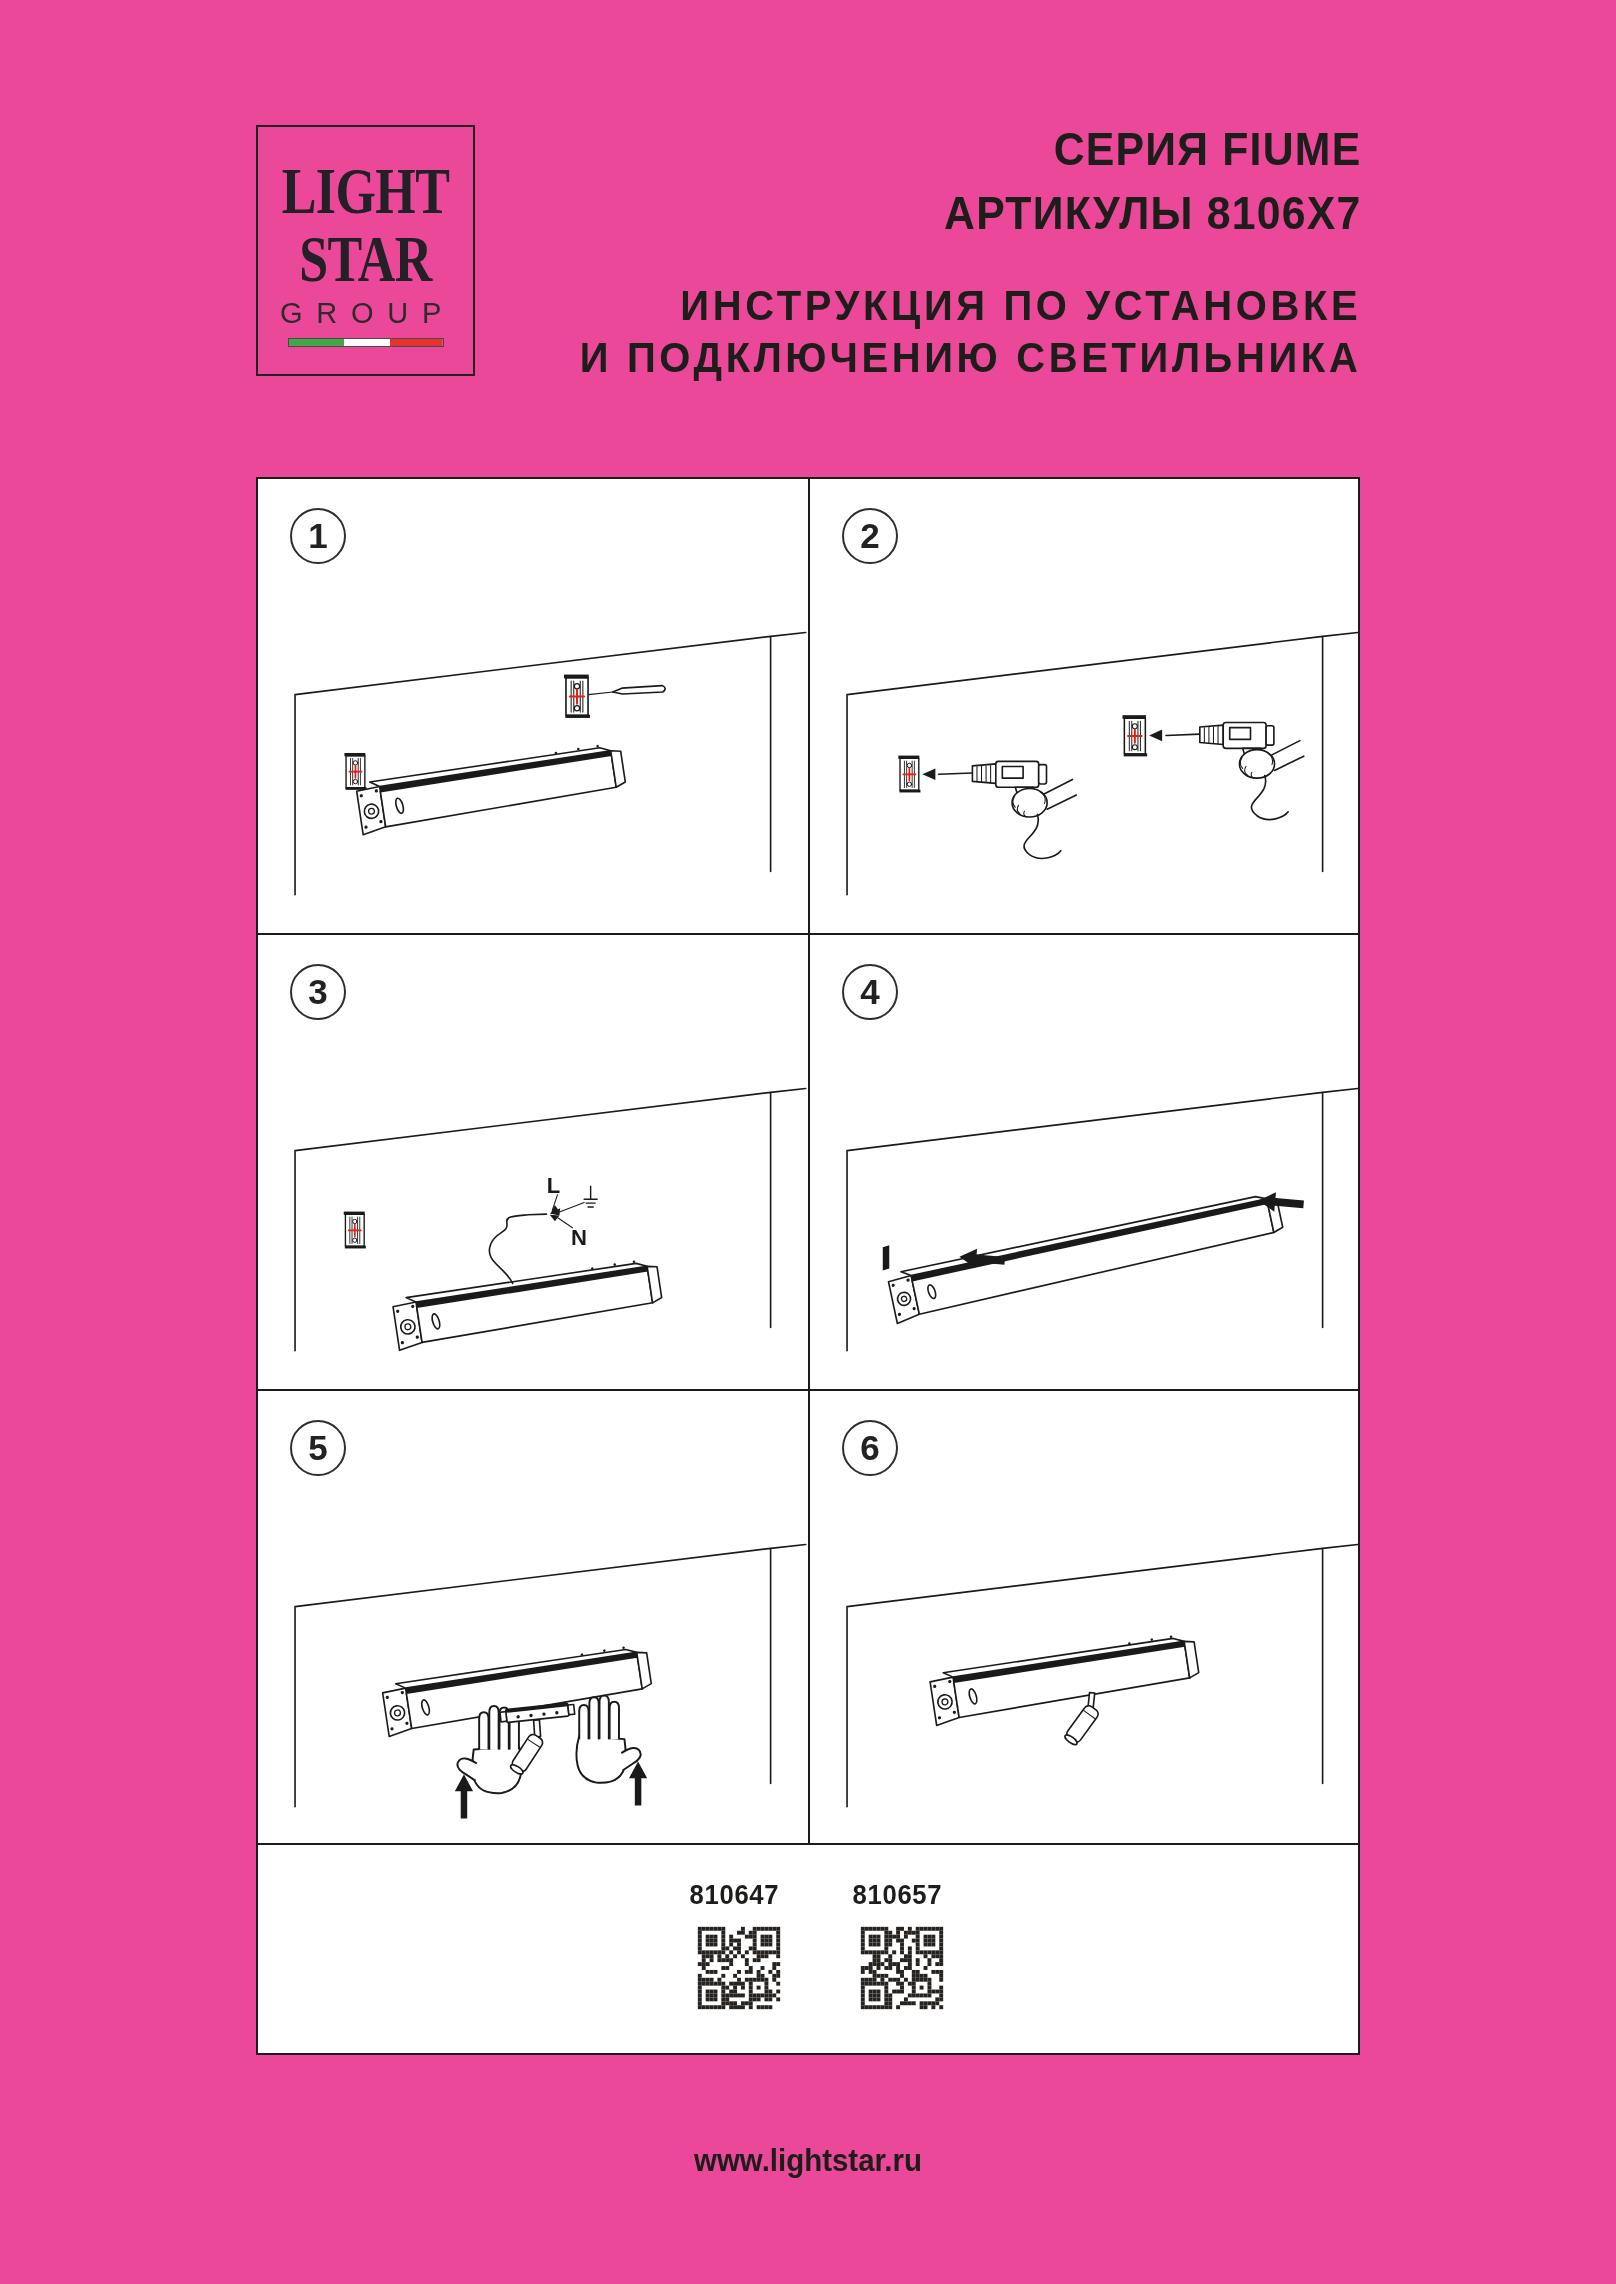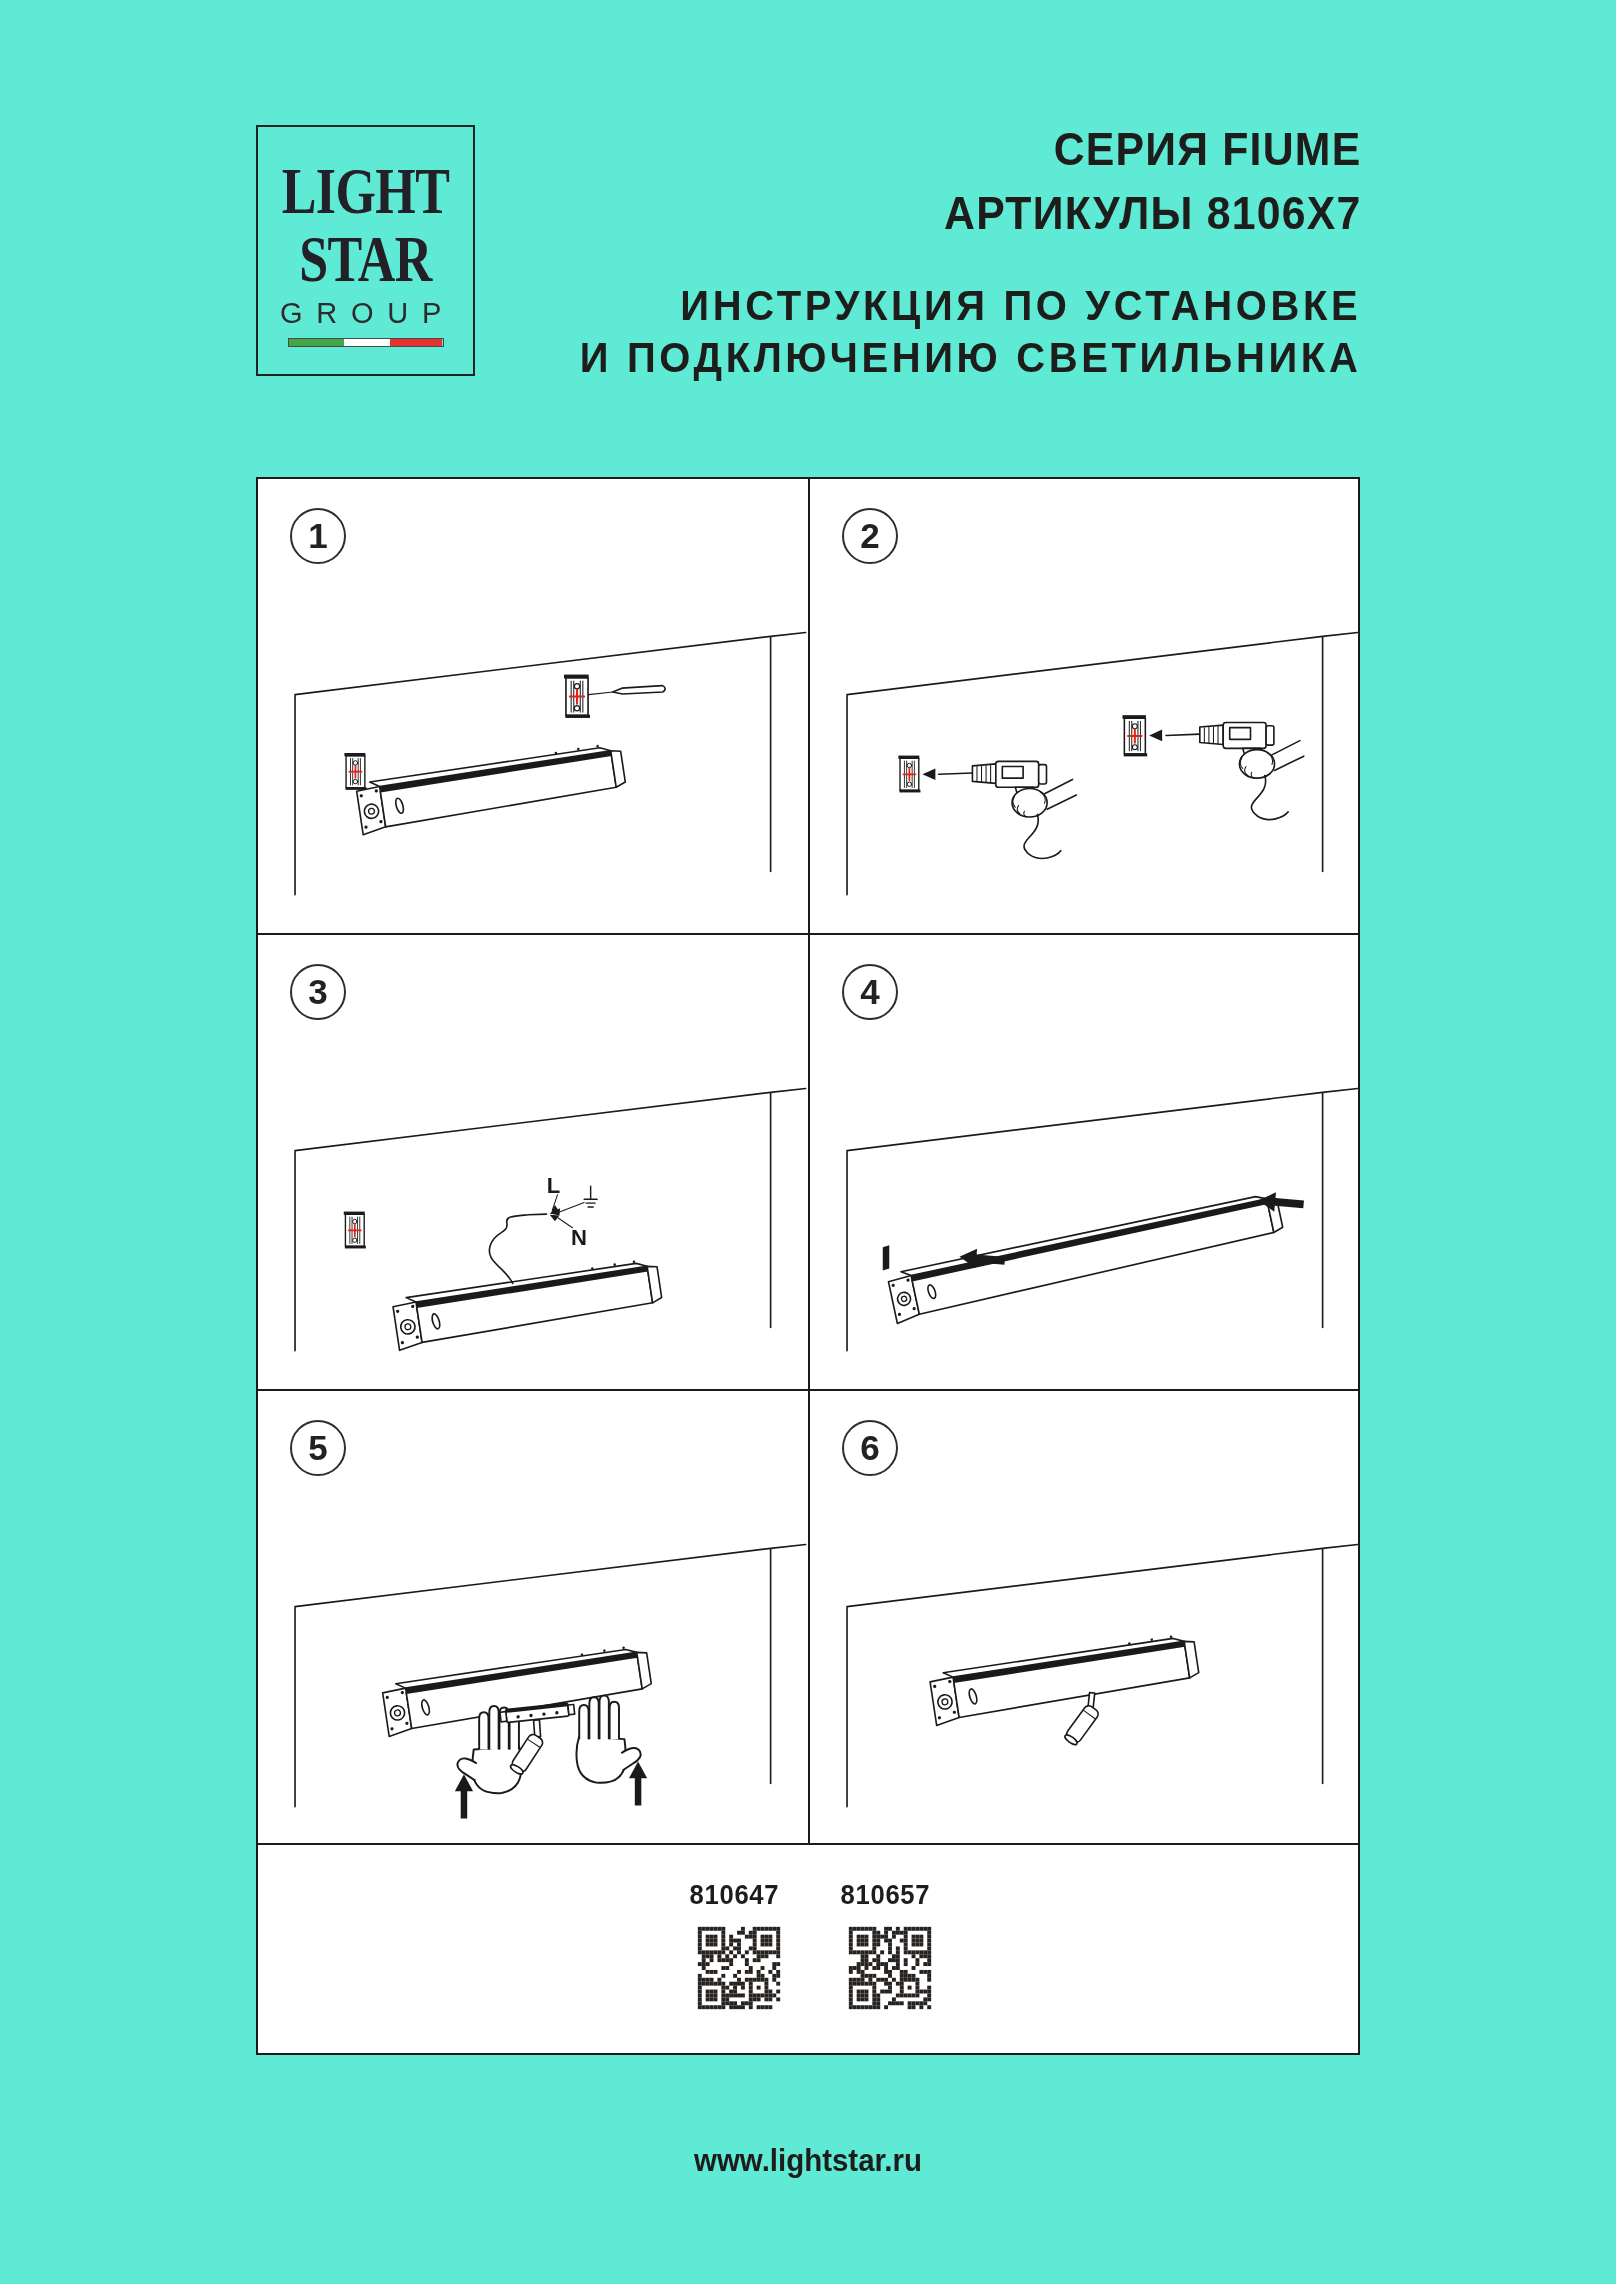--- a/index.html
+++ b/index.html
@@ -2,21 +2,21 @@
 <html style="--ink: #1a1a1a; --red: #e2231a;font-size:10.4px"><head>
 <meta charset="utf-8">
 <style>
   :root{
     --ink:#1a1a1a;
     --red:#e2231a;
   }
   *{margin:0;padding:0;box-sizing:border-box;}
   html,body{background:#ffffff;}
   body{font-family:"Liberation Sans",sans-serif;color:#1d1d1b;}
-  .page{position:relative;width:1616px;height:2284px;background:#5eead4;overflow:hidden;}
+  .page{position:relative;width:1616px;height:2284px;background:#ec4899;overflow:hidden;}
 
   
   .logo-box{position:absolute;left:256px;top:125px;width:219px;height:251px;border:2px solid #232323;text-align:center;padding-top:30px;}
   .logo-word{font-family:"Liberation Serif",serif;font-weight:bold;font-size:65px;line-height:68px;letter-spacing:-0.7px;transform:scaleX(0.8);transform-origin:50% 50%;color:#232027;}
   .logo-sub{font-size:29px;line-height:33px;letter-spacing:13.7px;margin-top:3.9px;padding-left:4px;color:#2c2c2c;font-weight:500;}
   .logo-flag{width:156px;height:8.5px;border:1.3px solid #4a4a4a;margin:8.5px auto 0;display:flex;}
   .logo-flag .fg{width:36%;}
   .logo-flag .fw{width:30%;}
   .logo-flag .fr{width:34%;}
 
@@ -540,21 +540,21 @@
             <rect x="72" y="132" width="6" height="6"></rect>
             <rect x="78" y="132" width="6" height="6"></rect>
             <rect x="90" y="132" width="6" height="6"></rect>
             <rect x="102" y="132" width="6" height="6"></rect>
             <rect x="108" y="132" width="6" height="6"></rect>
             <rect x="114" y="132" width="6" height="6"></rect>
             <rect x="120" y="132" width="6" height="6"></rect>
           </g>
       </svg>
     </div>
-    <div class="article" style="left:580px;top:1401px">
+    <div class="article" style="left:592px;top:1401px">
       <div class="code">810657</div>
       <svg id="qr-right" width="98" height="98" viewBox="0 0 150 150">
         <rect width="150" height="150" fill="#ffffff"></rect>
           <g fill="#26221f">
             <rect x="12" y="12" width="6" height="6"></rect>
             <rect x="18" y="12" width="6" height="6"></rect>
             <rect x="24" y="12" width="6" height="6"></rect>
             <rect x="30" y="12" width="6" height="6"></rect>
             <rect x="36" y="12" width="6" height="6"></rect>
             <rect x="42" y="12" width="6" height="6"></rect>

